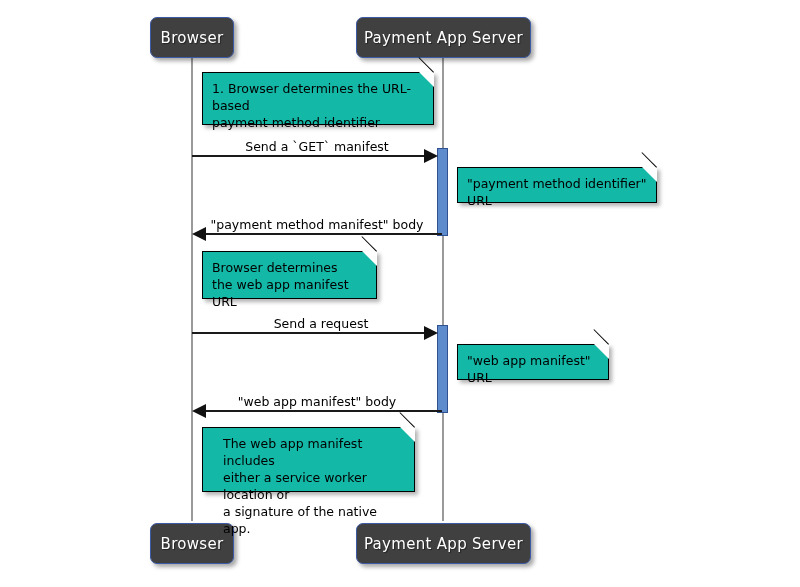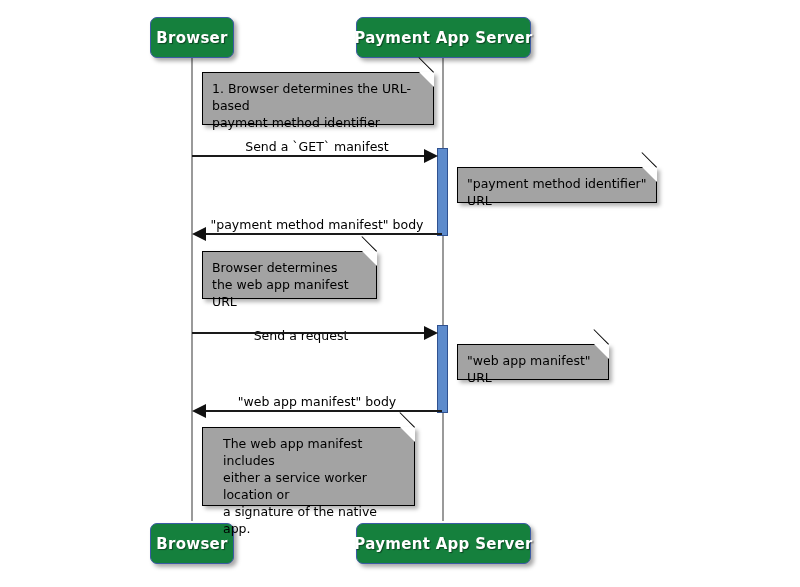--- a/index.html
+++ b/index.html
@@ -15,25 +15,25 @@
   .lifeline{
     position:absolute;
     width:2px;
     background:#9a9a9a;
   }
 
   
   .participant{
     position:absolute;
     box-sizing:border-box;
-    background:#15803d;
+    background:#404040;
     border:1px solid #3c5ba4;
     border-radius:7px;
     color:#ffffff;
-    font-weight:bold;
+    font-weight:normal;
     font-size:15px;
     display:flex;
     align-items:center;
     justify-content:center;
     letter-spacing:.3px;
     text-shadow:1px 1px 1px rgba(0,0,0,.45);
     box-shadow:3px 3px 4px rgba(0,0,0,.35);
     white-space:nowrap;
   }
 
@@ -71,21 +71,21 @@
     font-size:12.5px;
     color:#000000;
     white-space:nowrap;
     text-align:center;
   }
 
   
   .note{
     position:absolute;
     box-sizing:border-box;
-    background:#a3a3a3;
+    background:#14b8a6;
     border:1px solid #000000;
     font-size:12.5px;
     color:#000000;
     line-height:17px;
     padding:7px 9px 6px 9px;
     box-shadow:3px 3px 4px rgba(0,0,0,.30);
   }
   .note .fold-cut{
     position:absolute;
     top:-1px;right:-1px;
@@ -150,35 +150,35 @@
 
   <div class="note" style="left:202px;top:251px;width:175px;height:48px;">
     <span class="fold-cut"></span>
     <span class="fold-line"></span>
     <div class="note-text">Browser determines
 the web app manifest URL</div>
   </div>
 
   <div class="activation" style="left:437px;top:325px;height:88px;"></div>
 
-  <div class="msg-label" style="left:176px;top:316px;width:250px;margin-top:12px;">Send a request</div>
+  <div class="msg-label" style="left:196px;top:316px;width:250px;">Send a request</div>
   <div class="msg-line" style="left:192px;top:332px;width:234px;"></div>
   <div class="arrow-head right" style="left:424px;top:326px;"></div>
 
   <div class="note" style="left:457px;top:344px;width:152px;height:36px;">
     <span class="fold-cut"></span>
     <span class="fold-line"></span>
     <div class="note-text">"web app manifest" URL</div>
   </div>
 
   <div class="msg-label" style="left:192px;top:394px;width:250px;">"web app manifest" body</div>
   <div class="msg-line" style="left:206px;top:410px;width:236px;"></div>
   <div class="arrow-head left" style="left:192px;top:404px;"></div>
 
-  <div class="note" style="left:202px;top:427px;width:213px;height:79px;padding-left:20px;">
+  <div class="note" style="left:202px;top:427px;width:213px;height:65px;padding-left:20px;">
     <span class="fold-cut"></span>
     <span class="fold-line"></span>
     <div class="note-text">The web app manifest includes
 either a service worker location or
 a signature of the native app.</div>
   </div>
 
 </div>
 
 </body></html>

